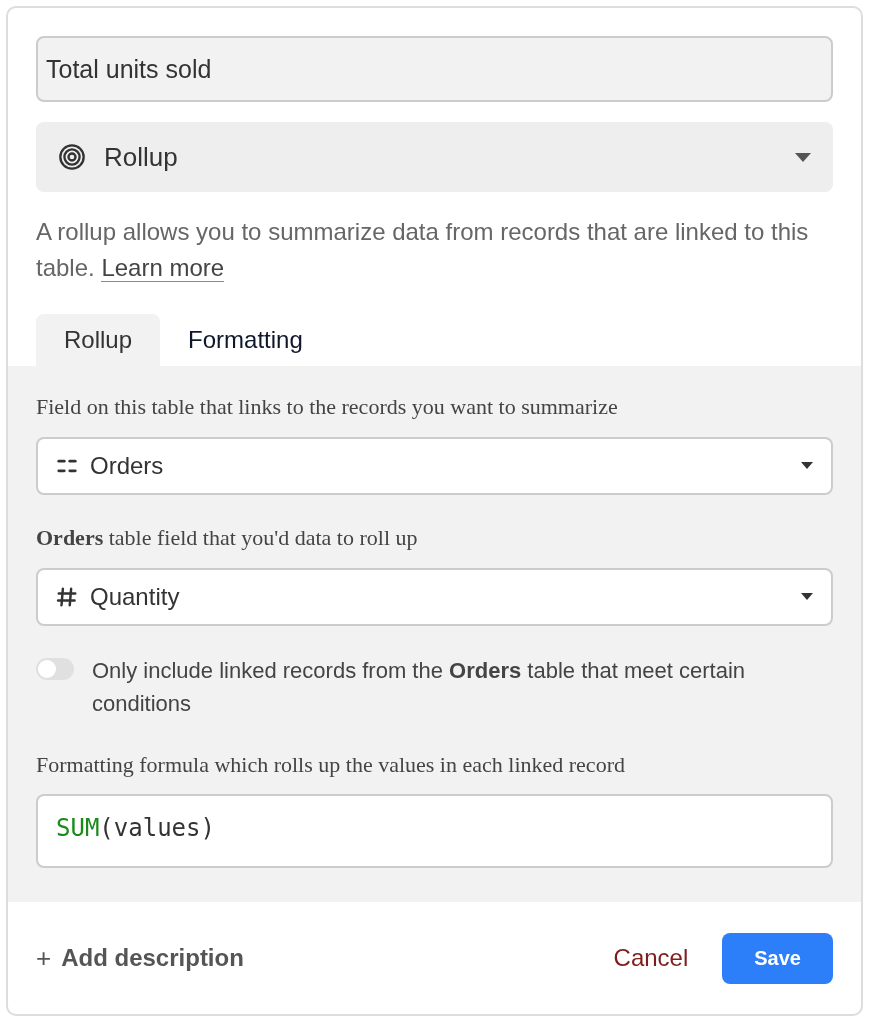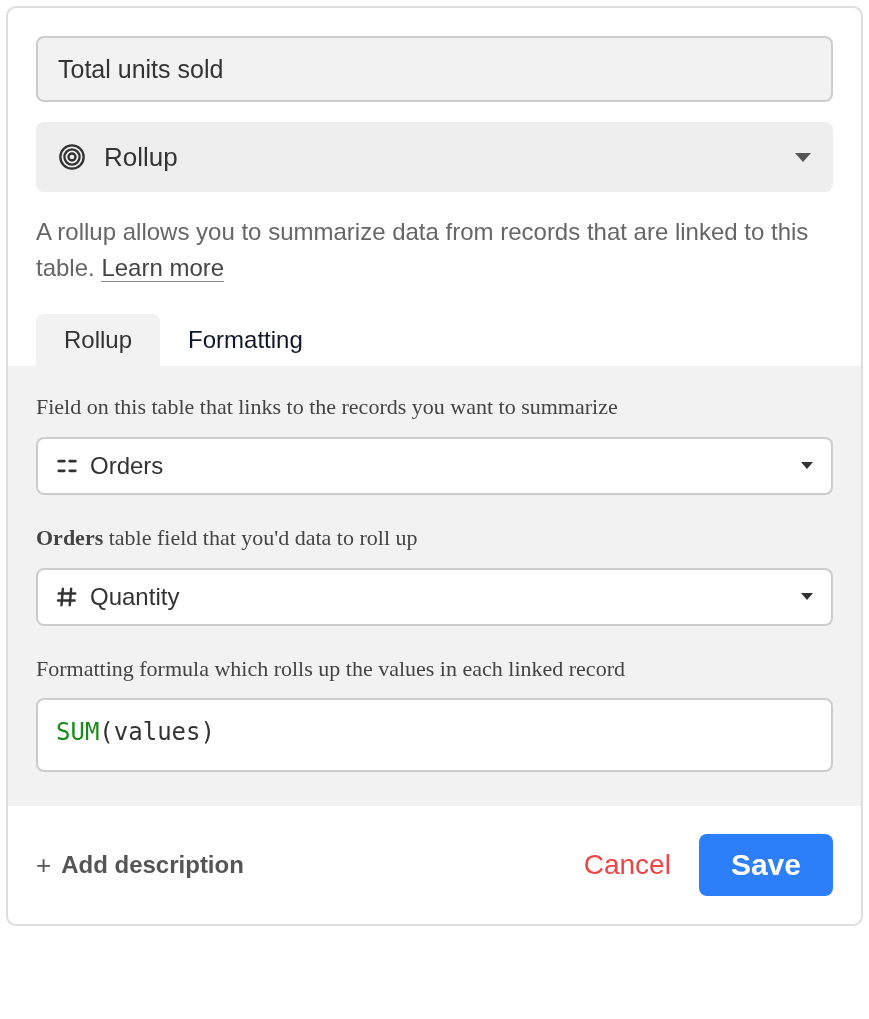--- a/index.html
+++ b/index.html
@@ -23,21 +23,21 @@
       padding: 28px 28px 0 28px;
     }
     .field-name-input {
       width: 100%;
       height: 66px;
       border: 2px solid #ccc;
       border-radius: 8px;
       background: #f2f2f2;
       font-size: 25px;
       color: #333;
-      padding: 0 20px;
+      padding: 0 8px;
       outline: none;
       font-family: inherit;
     }
     .type-select {
       width: 100%;
       height: 70px;
       background: #eeeeee;
       border-radius: 8px;
       margin-top: 20px;
       display: flex;
@@ -204,37 +204,37 @@
     }
     .plus {
       font-size: 26px;
       font-weight: 400;
       color: #555;
     }
     .spacer {
       flex: 1;
     }
     .btn-cancel {
-      font-size: 28px;
-      color: #ef4444;
+      font-size: 24px;
+      color: #7f1d1d;
       background: none;
       border: none;
       padding: 14px 22px;
       cursor: pointer;
       font-family: inherit;
     }
     .btn-save {
-      font-size: 30px;
+      font-size: 20px;
       font-weight: 600;
       color: #fff;
       background: #2d7ff9;
       border: none;
       border-radius: 8px;
       padding: 14px 32px;
-      margin-left: 6px;
+      margin-left: 12px;
       cursor: pointer;
       font-family: inherit;
     }
   </style>
 </head>
 <body>
 
 <div class="dialog">
 
   <div class="header-area">
@@ -279,20 +279,28 @@
       <span class="bold">Orders</span><span> table field that you'd data to roll up</span>
     </div>
     <div class="select-box">
       <svg class="select-icon" viewBox="0 0 16 16">
         <path d="M5 2 L4 14 M11 2 L10 14 M2 5.5 L14 5.5 M1.5 10.5 L13.5 10.5" stroke="#333" stroke-width="1.8" fill="none" stroke-linecap="round"></path>
       </svg>
       <span class="select-text">Quantity</span>
       <span class="caret-sm"></span>
     </div>
 
+    <div class="toggle-row">
+      <div class="toggle">
+        <div class="toggle-knob"></div>
+      </div>
+      <div class="toggle-label">
+        <span>Only include linked records from the </span><span class="bold">Orders</span><span> table that meet certain conditions</span>
+      </div>
+    </div>
 
     <div class="field-label">Formatting formula which rolls up the values in each linked record</div>
     <div class="formula-box">
       <span class="formula-func">SUM</span><span>(values)</span>
     </div>
 
   </div>
 
   <div class="footer">
     <div class="add-desc">

